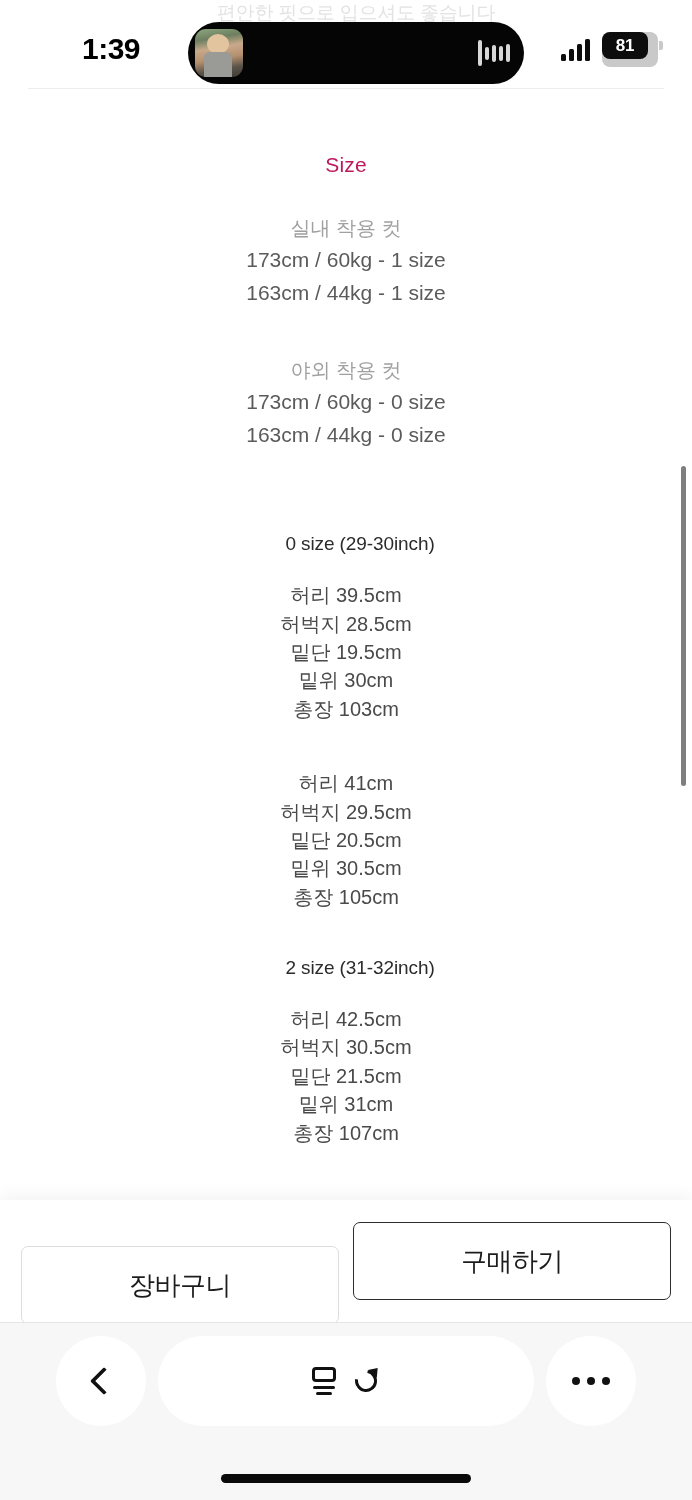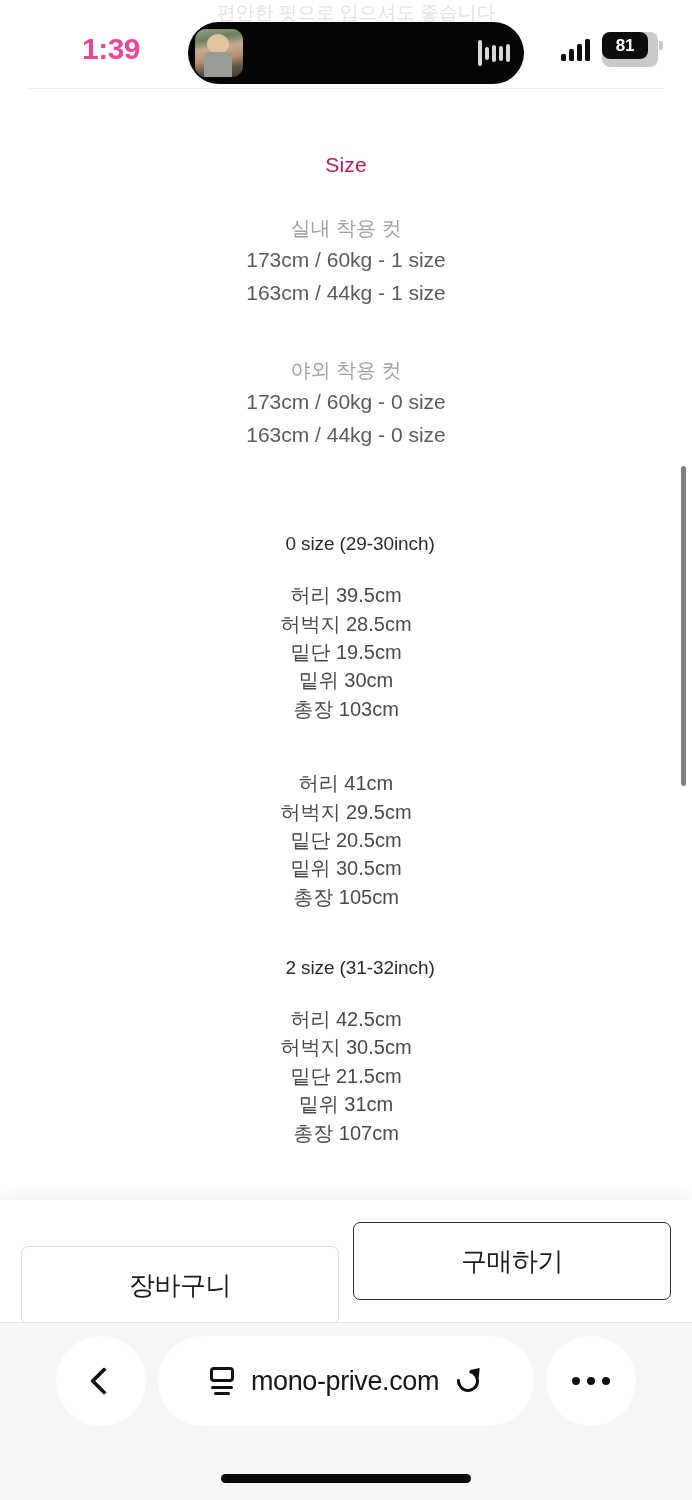--- a/index.html
+++ b/index.html
@@ -16,21 +16,21 @@
     position:absolute; top:0; left:10px; width:692px; height:88px;
     background:#ffffff; z-index:40;padding-left:16px;
   }
   .ghost-text {
     position:absolute; top:0px; left:0; width:692px; text-align:center;
     font-size:19px; color:#e3e3e3; letter-spacing:-0.2px;
     white-space:nowrap; z-index:1;
   }
   .clock {
     position:absolute; left:72px; top:32px;
-    font-size:30px; font-weight:bold; color:#ec4899;
+    font-size:30px; font-weight:bold; color:#000000;
     letter-spacing:-0.5px; z-index:3;
   }
   .dynamic-island {
     position:absolute; left:178px; top:22px;
     width:336px; height:62px; border-radius:31px;
     background:#050505; z-index:3;
     display:flex; align-items:center; justify-content:space-between;
     padding:0 14px 0 7px;
   }
   .di-thumb {
@@ -282,21 +282,20 @@
     <div class="sf-row">
       <div class="sf-back">
         <div class="chev"></div>
       </div>
       <div class="sf-url">
         <div class="reader-icon">
           <div class="r-box"></div>
             <div class="r-l1"></div>
             <div class="r-l2"></div>
         </div>
-        <div class="url-text">mono-prive.com</div>
         <div class="reload-icon">
           <div class="ring"></div>
             <div class="arrow"></div>
         </div>
       </div>
       <div class="sf-more">
         <i></i>
           <i></i>
           <i></i>
       </div>

